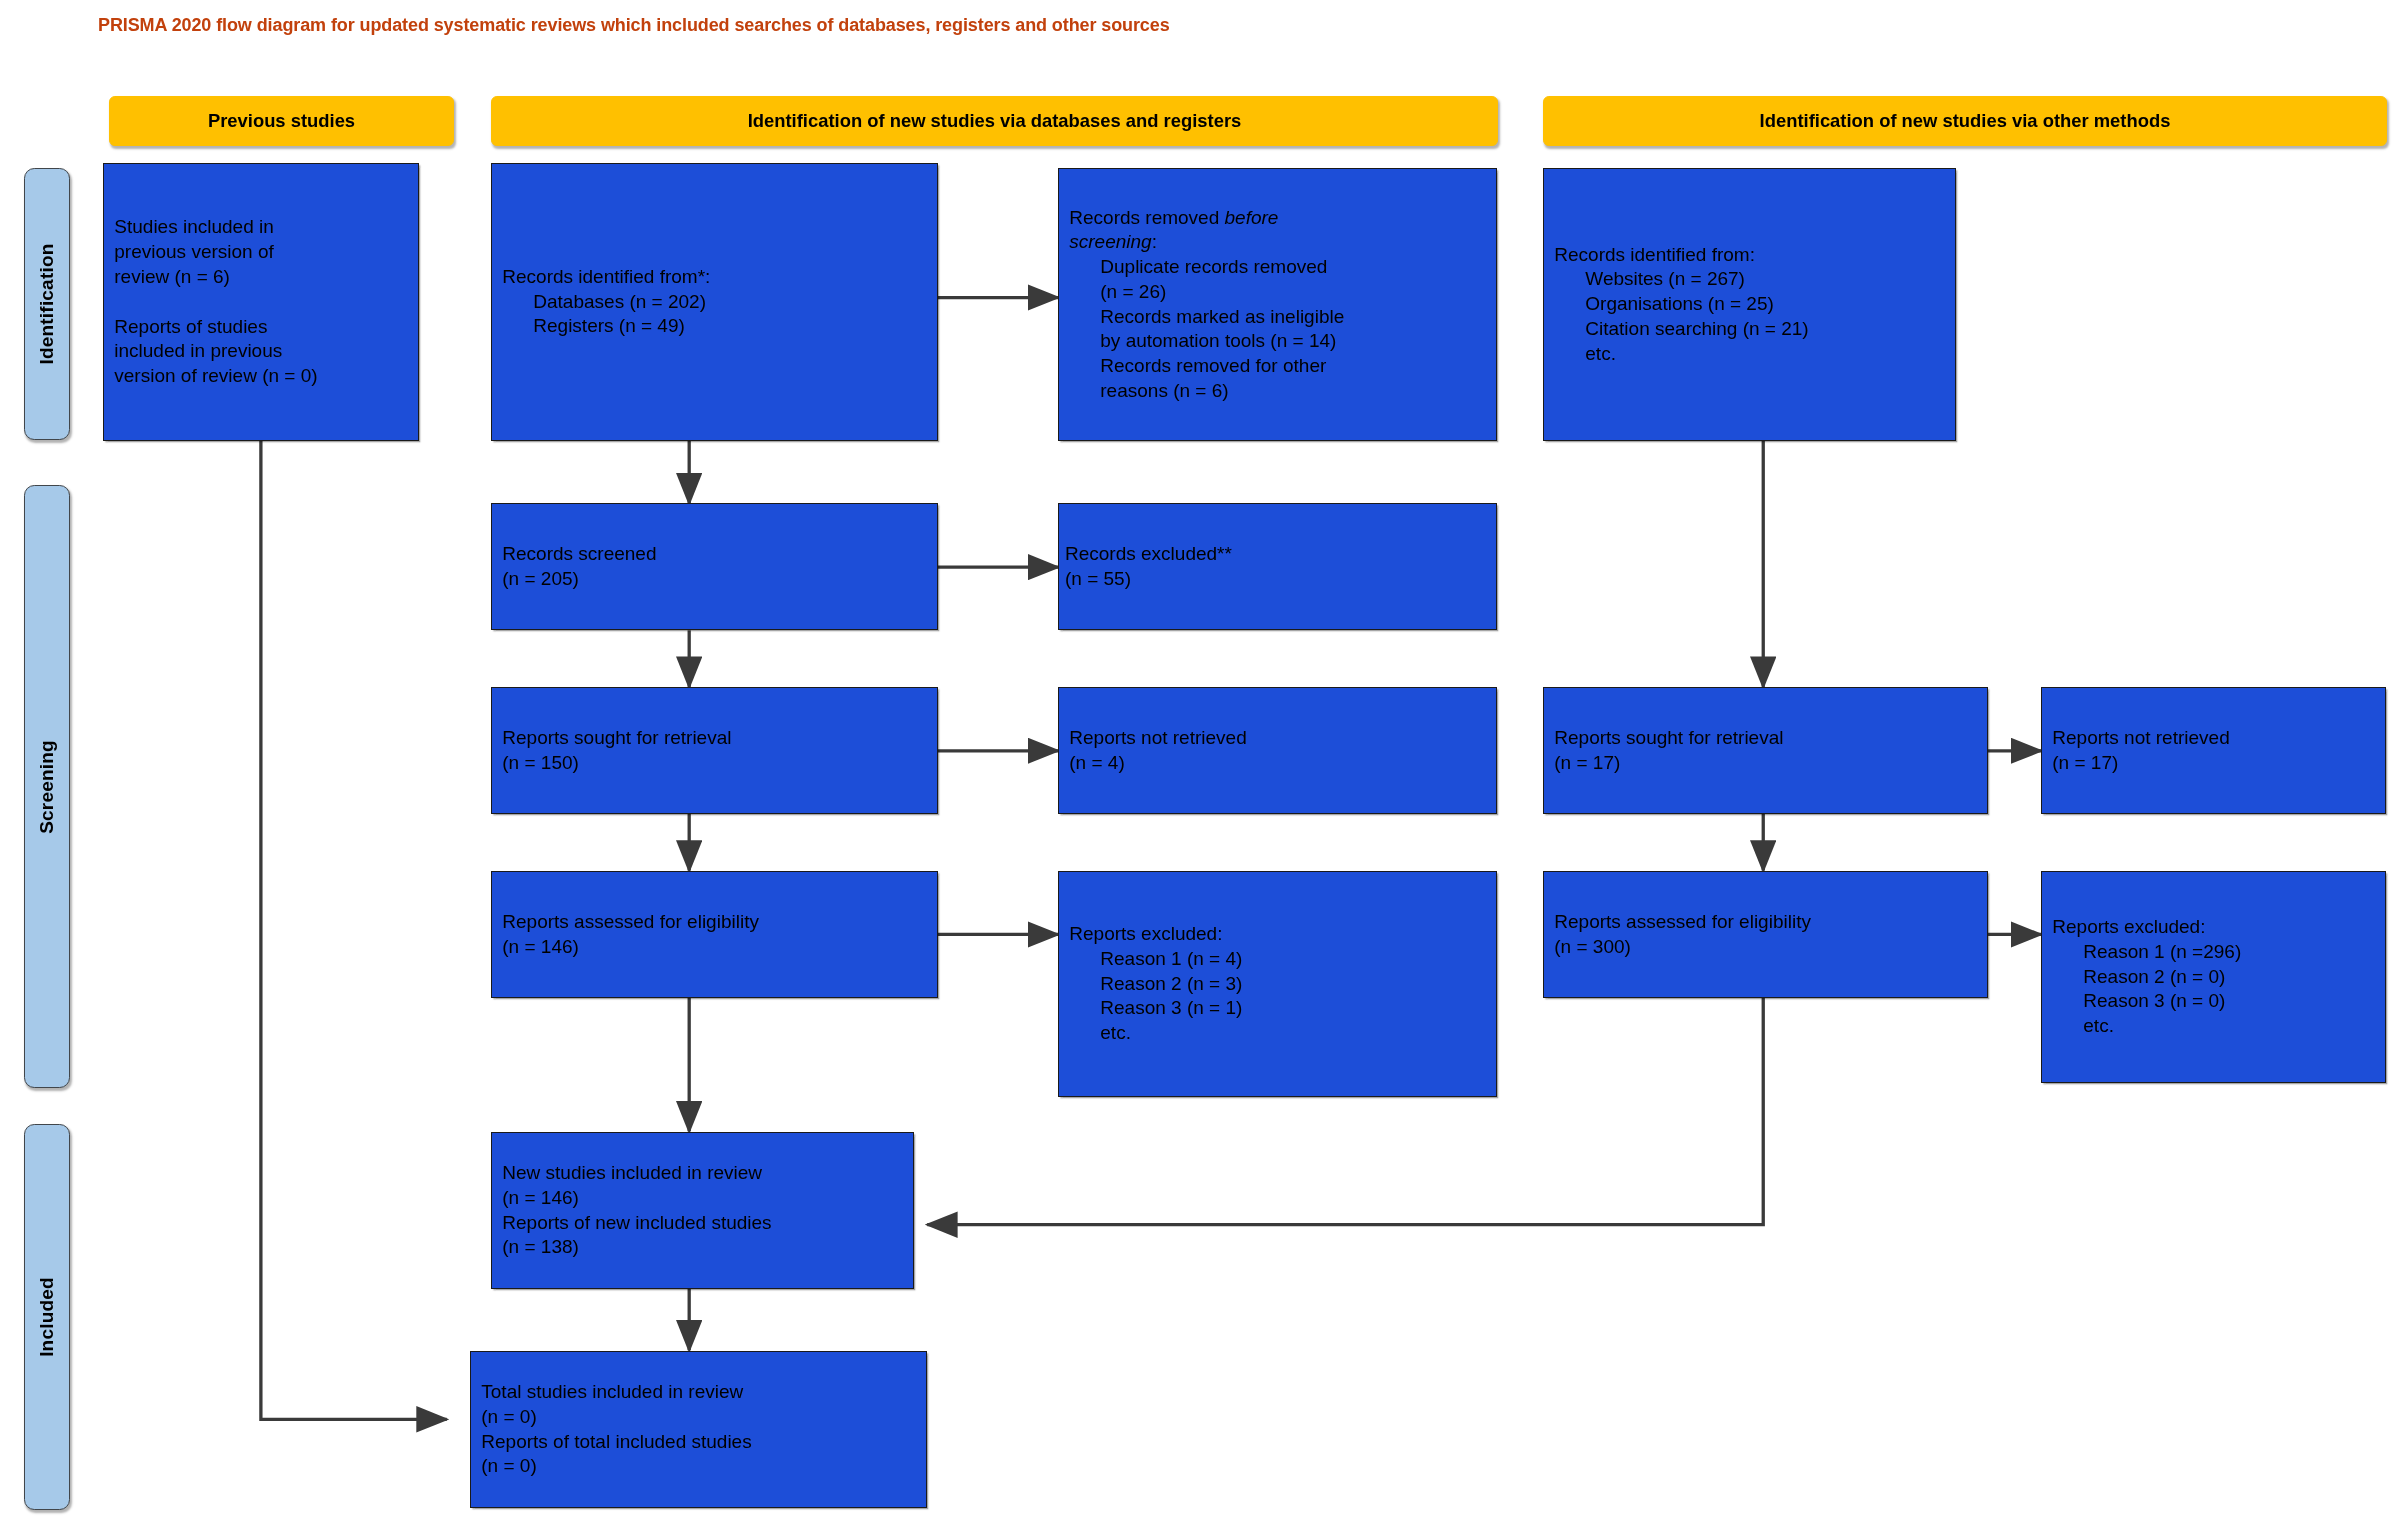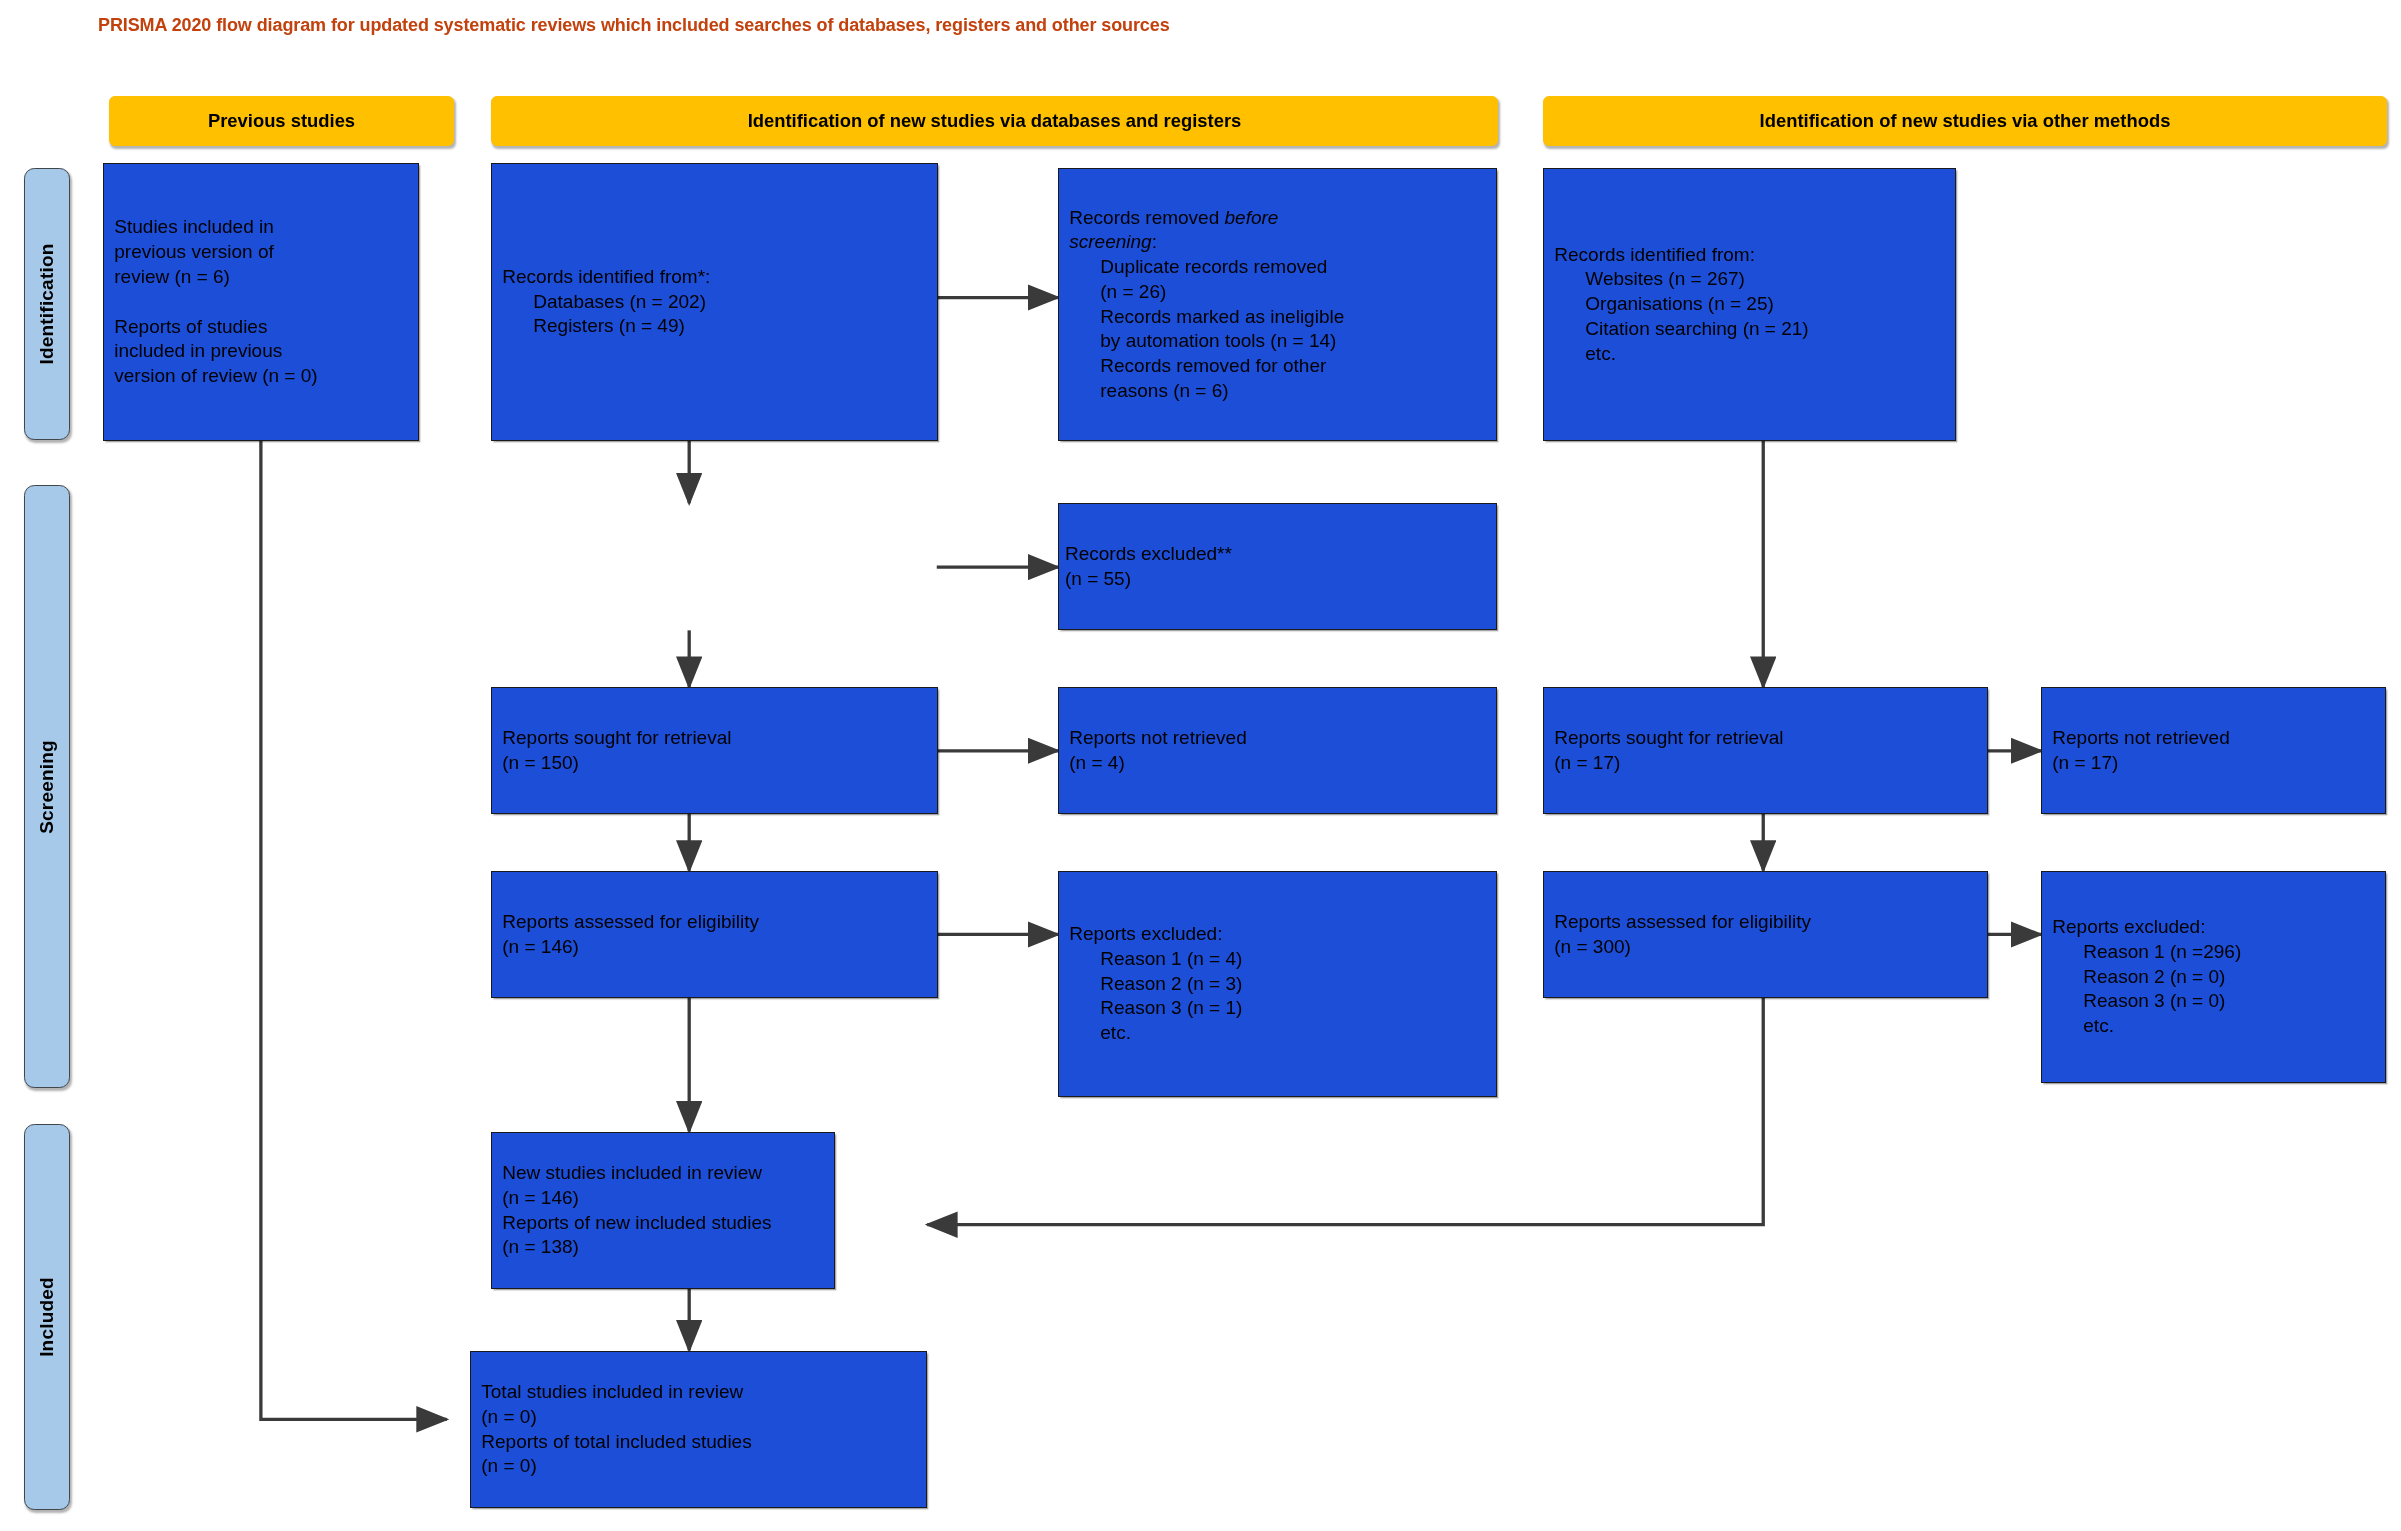--- a/index.html
+++ b/index.html
@@ -182,20 +182,24 @@
     <div class="ln"><span>Records removed </span><i>before</i></div>
     <div class="ln"><i>screening</i><span>:</span></div>
     <div class="ln ind">Duplicate records removed</div>
     <div class="ln ind">(n = 26)</div>
     <div class="ln ind">Records marked as ineligible</div>
     <div class="ln ind">by automation tools (n = 14)</div>
     <div class="ln ind">Records removed for other</div>
     <div class="ln ind">reasons (n = 6)</div>
   </div>
 
+  <div class="box" style="left:491px; top:503px; width:447px; height:127px;">
+    <div class="ln">Records screened</div>
+    <div class="ln">(n = 205)</div>
+  </div>
   <div class="box" style="left:1058px; top:503px; width:439px; height:127px;padding-left:6px;">
     <div class="ln">Records excluded**</div>
     <div class="ln">(n = 55)</div>
   </div>
 
   <div class="box" style="left:491px; top:687px; width:447px; height:127px;">
     <div class="ln">Reports sought for retrieval</div>
     <div class="ln">(n = 150)</div>
   </div>
   <div class="box" style="left:1058px; top:687px; width:439px; height:127px;">
@@ -237,21 +241,21 @@
     <div class="ln">(n = 300)</div>
   </div>
   <div class="box" style="left:2041px; top:871px; width:345px; height:212px;">
     <div class="ln">Reports excluded:</div>
     <div class="ln ind">Reason 1 (n =296)</div>
     <div class="ln ind">Reason 2 (n = 0)</div>
     <div class="ln ind">Reason 3 (n = 0)</div>
     <div class="ln ind">etc.</div>
   </div>
 
-  <div class="box" style="left:491px; top:1132px; width:344px; height:157px;">
+  <div class="box" style="left:491px; top:1132px; width:423px; height:157px;">
     <div class="ln">New studies included in review</div>
     <div class="ln">(n = 146)</div>
     <div class="ln">Reports of new included studies</div>
     <div class="ln">(n = 138)</div>
   </div>
 
   <div class="box" style="left:470px; top:1351px; width:457px; height:157px;">
     <div class="ln">Total studies included in review</div>
     <div class="ln">(n = 0)</div>
     <div class="ln">Reports of total included studies</div>

